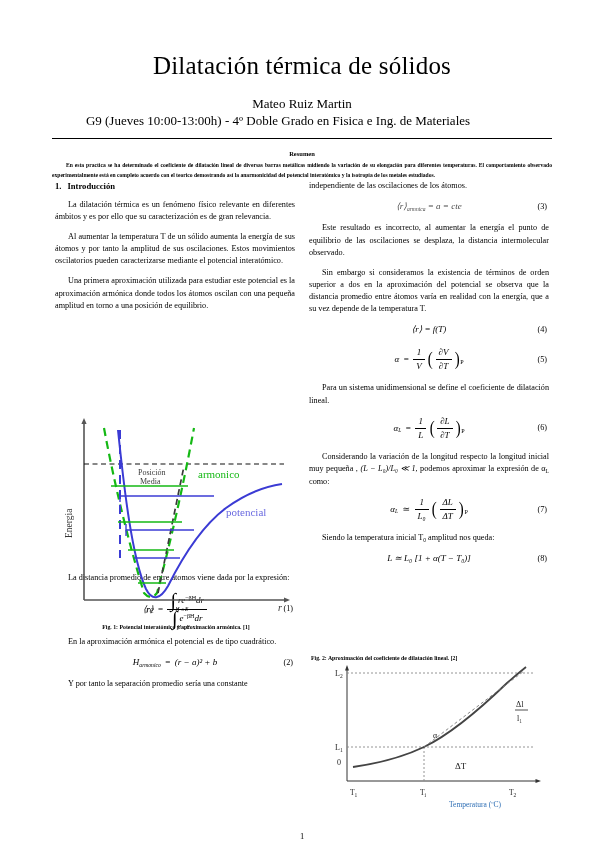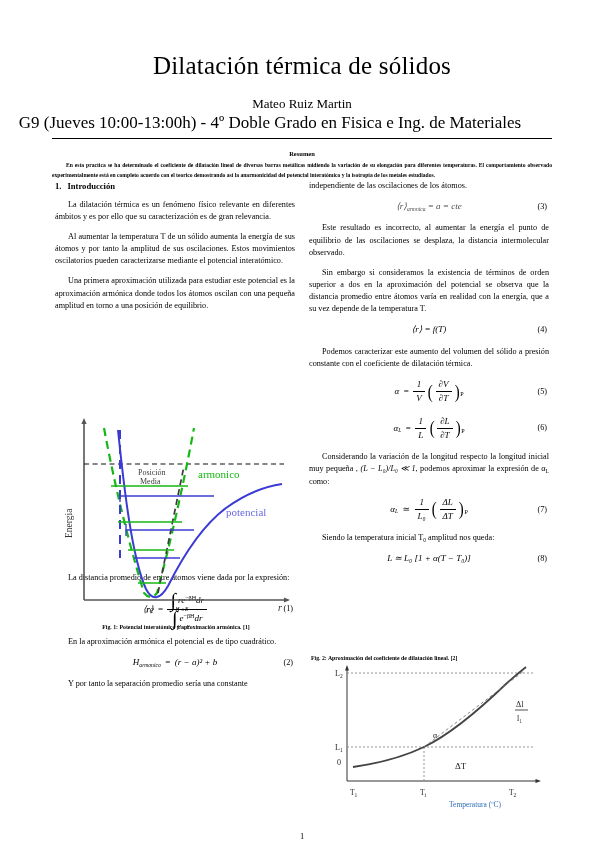--- a/index.html
+++ b/index.html
@@ -18,21 +18,21 @@
     position:absolute; left:0; top:52px; width:604px;
     text-align:center;
     font-size:25px; letter-spacing:0.2px;
   }
   .author {
     position:absolute; left:0; top:96px; width:604px;
     text-align:center; font-size:13px;
   }
   .affil {
     position:absolute; left:0; top:113px; width:540px;
-    text-align:center; font-size:17px;
+    text-align:center; font-size:13px;padding-left:8px;
   }
   .rule-top {
     position:absolute; left:52px; top:138px; width:500px; height:1px;
     background:#000;
   }
 
   
   .abstract-wrap { position:absolute; left:52px; top:150px; width:500px; }
   .abstract-head {
     text-align:center; font-size:6.5px; font-weight:bold; margin-bottom:4px;
@@ -228,34 +228,34 @@
     <p class="para">Sin embargo si consideramos la existencia de términos de orden superior a dos en la aproximación del potencial se observa que la distancia promedio entre átomos varía en realidad con la energía, que a su vez depende de la temperatura T.</p>
 
     <div class="eq">
       <span class="body">
         <span>⟨r⟩</span>
         <span>= f(T)</span>
       </span>
       <span class="tag">(4)</span>
     </div>
 
-    <p class="para">Podemos caracterizar este aumento del volumen del sólido a presión constante con el coeficiente de dilatación térmica.</p>
 
     <div class="eq">
       <span class="body">
         <span>α</span>
         <span class="up">&nbsp;=&nbsp;</span>
         <span class="frac"><span class="n">1</span><span class="d">V</span></span>
         <span class="paren">(</span>
         <span class="frac"><span class="n">∂V</span><span class="d">∂T</span></span>
         <span class="paren">)</span><sub class="s">P</sub>
       </span>
       <span class="tag">(5)</span>
     </div>
 
+    <p class="para">Para un sistema unidimensional se define el coeficiente de dilatación lineal.</p>
 
     <div class="eq">
       <span class="body">
         <span>α</span><span class="sub-it">L</span>
         <span class="up">&nbsp;=&nbsp;</span>
         <span class="frac"><span class="n">1</span><span class="d">L</span></span>
         <span class="paren">(</span>
         <span class="frac"><span class="n">∂L</span><span class="d">∂T</span></span>
         <span class="paren">)</span><sub class="s">P</sub>
       </span>

